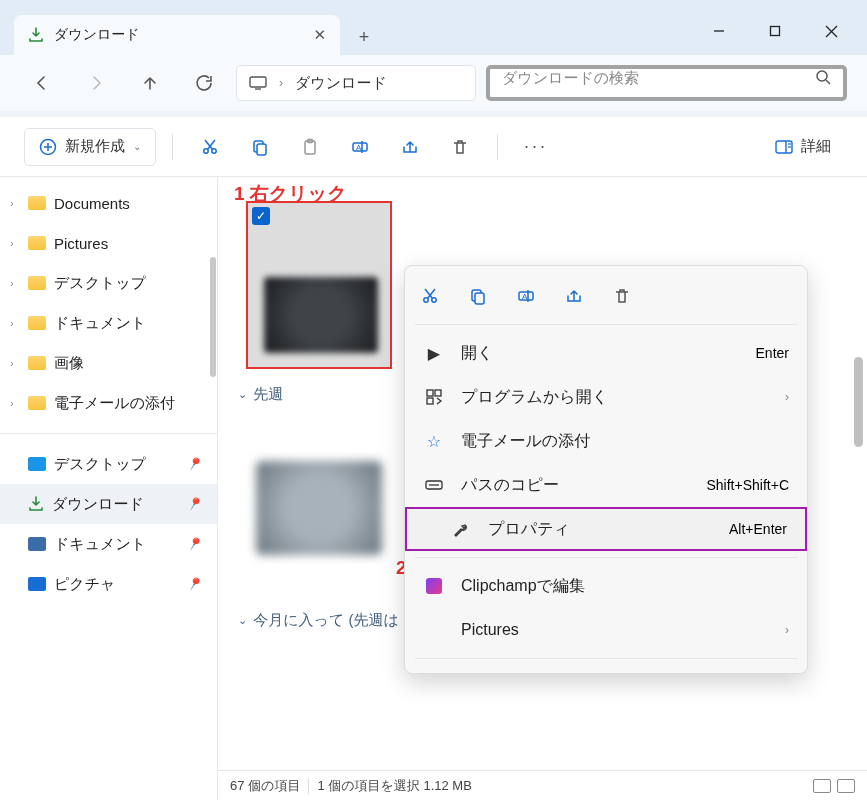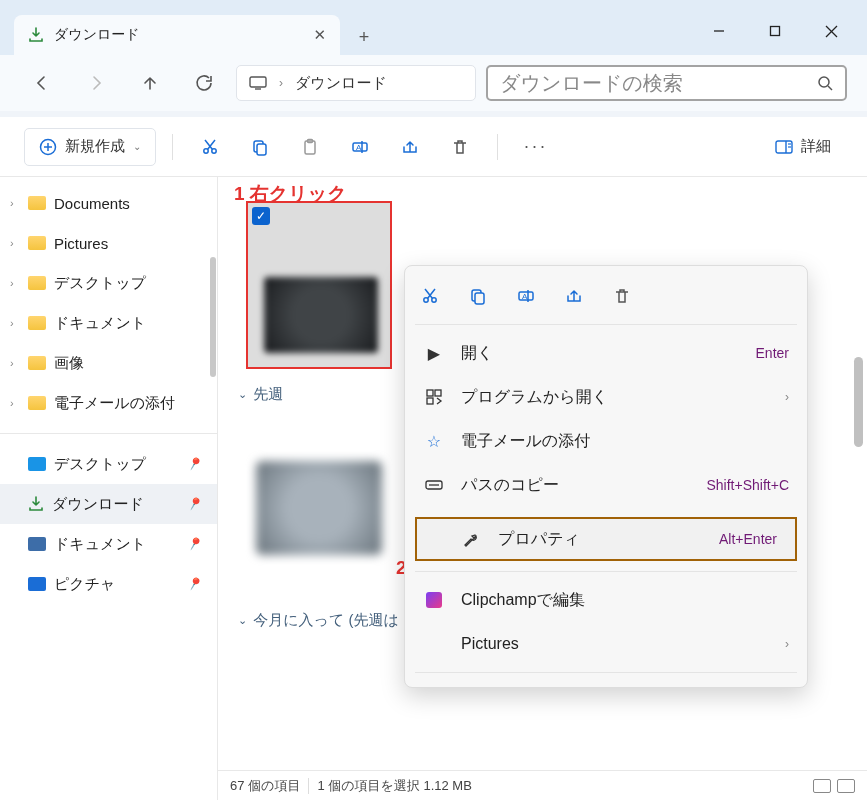--- a/index.html
+++ b/index.html
@@ -9,21 +9,21 @@
 .tab { height: 40px; background: #f7fafd; border-radius: 8px 8px 0 0; padding: 0 14px; display: flex; align-items: center; gap: 10px; width: 326px; font-size: 14px; color: #222; }
 .tab-close { margin-left: auto; font-size: 15px; color: #555; cursor: pointer; }
 .newtab { width: 36px; height: 36px; display: flex; align-items: center; justify-content: center; font-size: 18px; color: #555; margin-left: 6px; }
 .win-controls { margin-left: auto; display: flex; height: 48px; align-items: center; }
 .win-btn { width: 56px; height: 40px; display: flex; align-items: center; justify-content: center; color: #333; }
 
 .navbar { height: 56px; background: #f7fafd; display: flex; align-items: center; padding: 0 20px; gap: 10px; }
 .nav-btn { width: 44px; height: 40px; display: flex; align-items: center; justify-content: center; border-radius: 4px; color: #555; }
 .nav-btn.disabled { color: #aaa; }
 .addr { flex: 0 0 240px; height: 36px; border: 1px solid #e0e4ea; border-radius: 5px; background: #fff; display: flex; align-items: center; padding: 0 12px; gap: 12px; font-size: 15px; color: #333; }
-.search { flex: 1; height: 36px; border: 2px solid #a3a3a3; border-radius: 5px; background: #fff; display: flex; align-items: center; padding: 0 12px; font-size: 20px; color: #888; }
+.search { flex: 1; height: 36px; border: 4px solid #a3a3a3; border-radius: 5px; background: #fff; display: flex; padding: 0 12px; font-size: 15px; color: #888; }
 .search-ic { margin-left: auto; color: #555; }
 
 .toolbar { height: 60px; background: #fff; border-bottom: 1px solid #e8e8e8; display: flex; align-items: center; padding: 0 24px; gap: 8px; margin-top: 6px; text-align: right; }
 .newbtn { height: 38px; padding: 0 14px; border: 1px solid #e0e4ea; border-radius: 5px; display: flex; align-items: center; gap: 8px; font-size: 15px; color: #333; }
 .toolbtn { width: 42px; height: 40px; display: flex; align-items: center; justify-content: center; border-radius: 4px; color: #1a6dd6; }
 .toolbtn.g { color: #555; }
 .tsep { width: 1px; height: 26px; background: #e0e0e0; margin: 0 8px; }
 .detailbtn { margin-left: auto; height: 36px; padding: 0 12px; display: flex; align-items: center; gap: 8px; font-size: 15px; color: #333; }
 
 .body-area { position: absolute; top: 177px; left: 0; right: 0; bottom: 0; display: flex; background: #fff; }
@@ -52,23 +52,23 @@
 .status { position: absolute; bottom: 0; left: 0; right: 0; height: 30px; border-top: 1px solid #e8e8e8; display: flex; align-items: center; padding: 0 12px; font-size: 13px; color: #444; gap: 4px; background: #fff; }
 .status .ssep { width: 1px; height: 16px; background: #ddd; margin: 0 4px; }
 .view-ic { width: 18px; height: 14px; border: 1px solid #888; border-radius: 2px; }
 
 .scrollthumb-r { position: absolute; right: 4px; top: 180px; width: 9px; height: 90px; background: #c0c0c0; border-radius: 5px; }
 
 .ctx { position: absolute; top: 265px; left: 404px; width: 404px; background: #f7f7f7; border: 1px solid #ddd; border-radius: 8px; box-shadow: 0 8px 24px rgba(0,0,0,.18); padding: 8px 0; z-index: 100; }
 .ctx-top { height: 44px; display: flex; align-items: center; padding: 0 14px; gap: 26px; }
 .ctx-top .ci { width: 22px; height: 22px; display: flex; align-items: center; justify-content: center; color: #1a6dd6; }
 .ctx-item { height: 44px; display: flex; align-items: center; padding: 0 18px; gap: 16px; font-size: 16px; color: #222; cursor: pointer; }
-.ctx-item.hl { background: #f1f1f1; border: 2px solid #a16207; margin: 10px; padding-left: 43px; }
+.ctx-item.hl { background: #f1f1f1; border: 2px solid #a21caf; margin: 0; padding-left: 43px; }
 .ctx-item .ic { width: 22px; display: flex; justify-content: center; color: #333; }
-.ctx-item .sc { margin-left: auto; font-size: 14px; color: #701a75; }
+.ctx-item .sc { margin-left: auto; font-size: 14px; color: #000000; }
 .ctx-item .arr { margin-left: auto; color: #888; font-size: 12px; }
 .ctx-sep { height: 1px; background: #e4e4e4; margin: 6px 10px; }
 
 svg { display: block; }
 </style>
 </head>
 <body>
 
 <div class="titlebar">
   <div class="tab">

